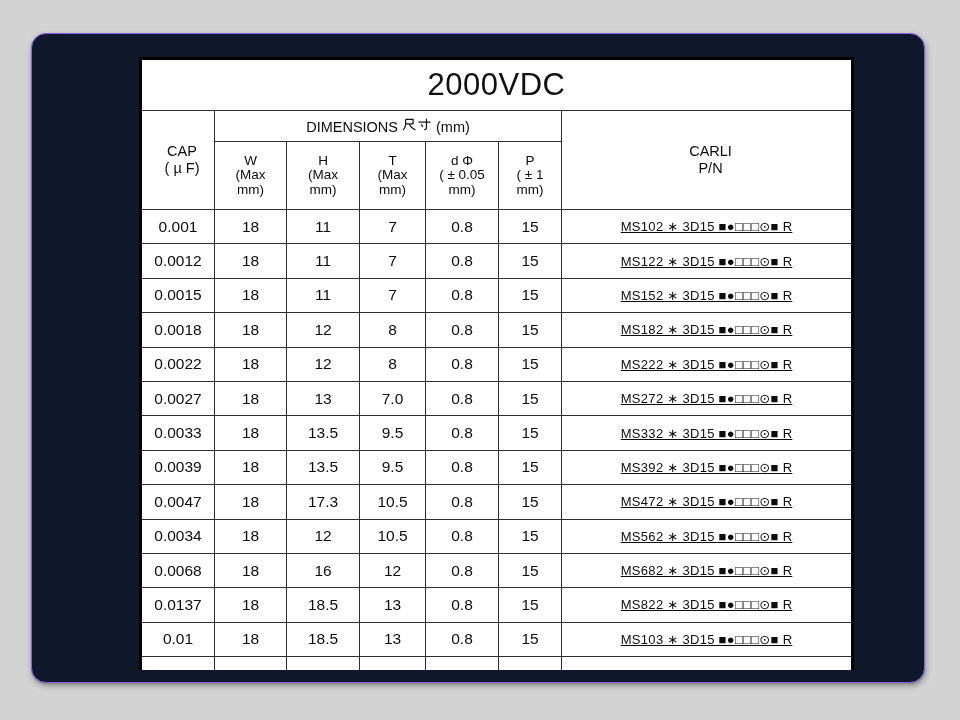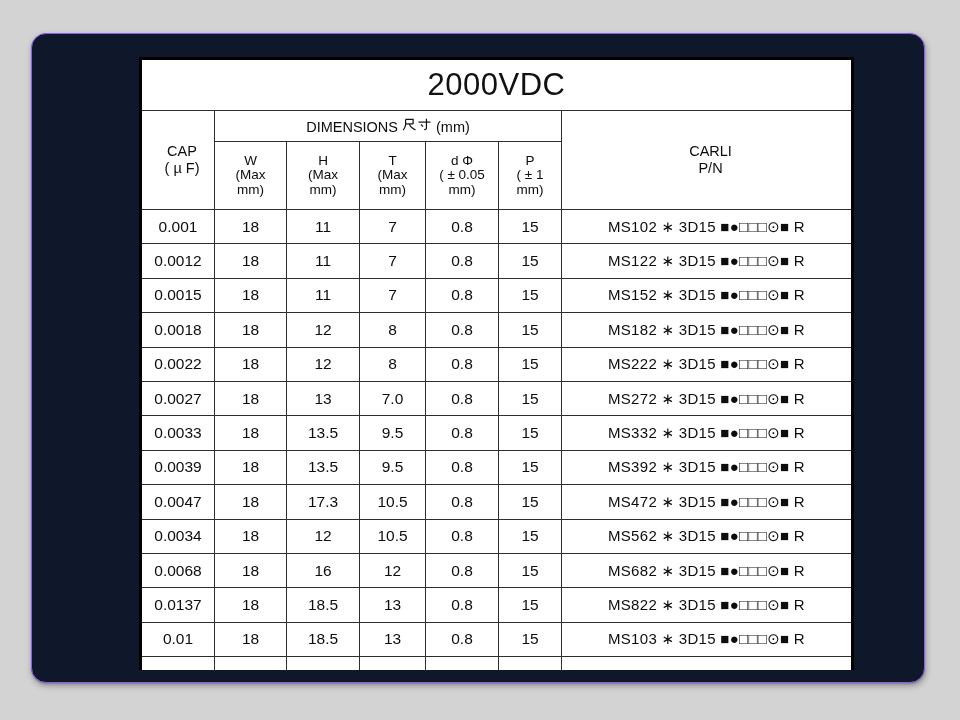--- a/index.html
+++ b/index.html
@@ -53,23 +53,24 @@
   .hdr-line { line-height: 17px; font-size: 14.5px; padding-left: 8px; }
   .dim-head-content { display: inline-flex; align-items: flex-end; gap: 4px; }
   .cjk-glyph { display: inline-block; vertical-align: -2px; }
   tbody td {
     height: 33.4px;
     font-size: 15.5px;
   }
   td.pn-cell {
     text-align: left;
     padding-left: 9px;
-    font-size: 15px;
+    font-size: 13px;
     white-space: nowrap;
     letter-spacing: 0.3px;
+    text-decoration: underline;
   }
   tr.clipped-row td { height: 33.4px; }
 </style>
 </head>
 <body>
 
 <div class="card">
   <div class="table-clip">
     <table class="spec-table">
       <colgroup>

